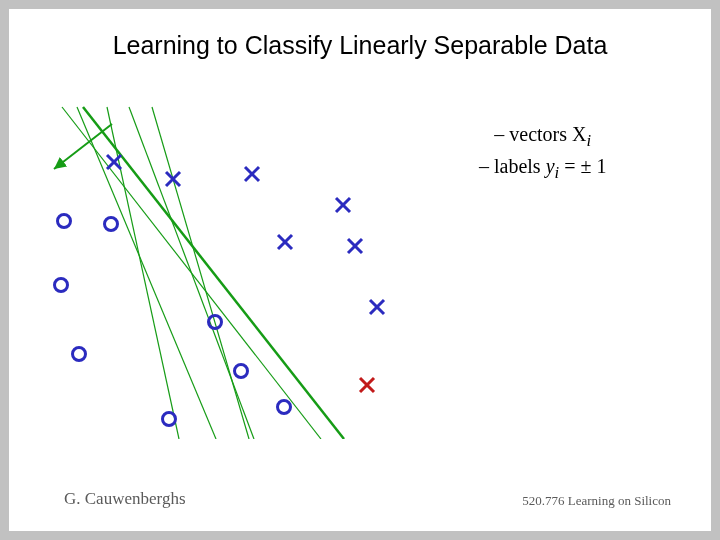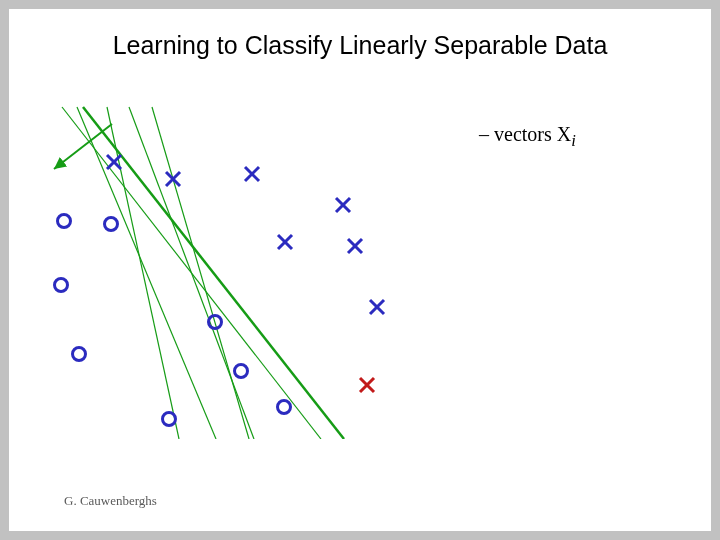--- a/index.html
+++ b/index.html
@@ -40,21 +40,21 @@
     text-align: center;
   }
   .bullets .sub {
     font-style: italic;
   }
   .footer-left {
     position: absolute;
     left: 55px;
     bottom: 22px;
     font-family: "Times New Roman", serif;
-    font-size: 13px;
+    font-size: 17px;
     color: #5a5a5a;
   }
   .footer-right {
     position: absolute;
     right: 40px;
     bottom: 22px;
     font-family: "Times New Roman", serif;
     font-size: 13px;
     color: #5a5a5a;
   }
@@ -69,20 +69,23 @@
 </head>
 <body>
 
 <div class="slide">
 
   <div class="title">Learning to Classify Linearly Separable Data</div>
 
   <div class="bullets">
     <div>
       <span>–   vectors  </span><span>X</span><span class="sub"><sub>i</sub></span>
+    </div>
+    <div>
+      <span>–   labels   </span><span class="sub"><span>y</span><sub>i</sub></span><span> = ± 1</span>
     </div>
   </div>
 
   <svg class="plot" viewBox="0 0 430 350">
     <defs>
       <marker id="arrowhead" markerWidth="8" markerHeight="8" refX="6" refY="3" orient="auto">
         <path d="M0,0 L6,3 L0,6 Z" fill="#169c16"></path>
       </marker>
     </defs>
     <g id="lines-layer">
@@ -134,14 +137,15 @@
           <line x1="336" y1="225" x2="350" y2="211" stroke="#2b2bbf" stroke-width="3"></line>
         </g>
         <g>
           <line x1="326" y1="289" x2="340" y2="303" stroke="#c21a1a" stroke-width="3"></line>
           <line x1="326" y1="303" x2="340" y2="289" stroke="#c21a1a" stroke-width="3"></line>
         </g>
       </g>
   </svg>
 
   <div class="footer-left">G. Cauwenberghs</div>
+  <div class="footer-right">520.776 Learning on Silicon</div>
 
 </div>
 
 </body></html>

